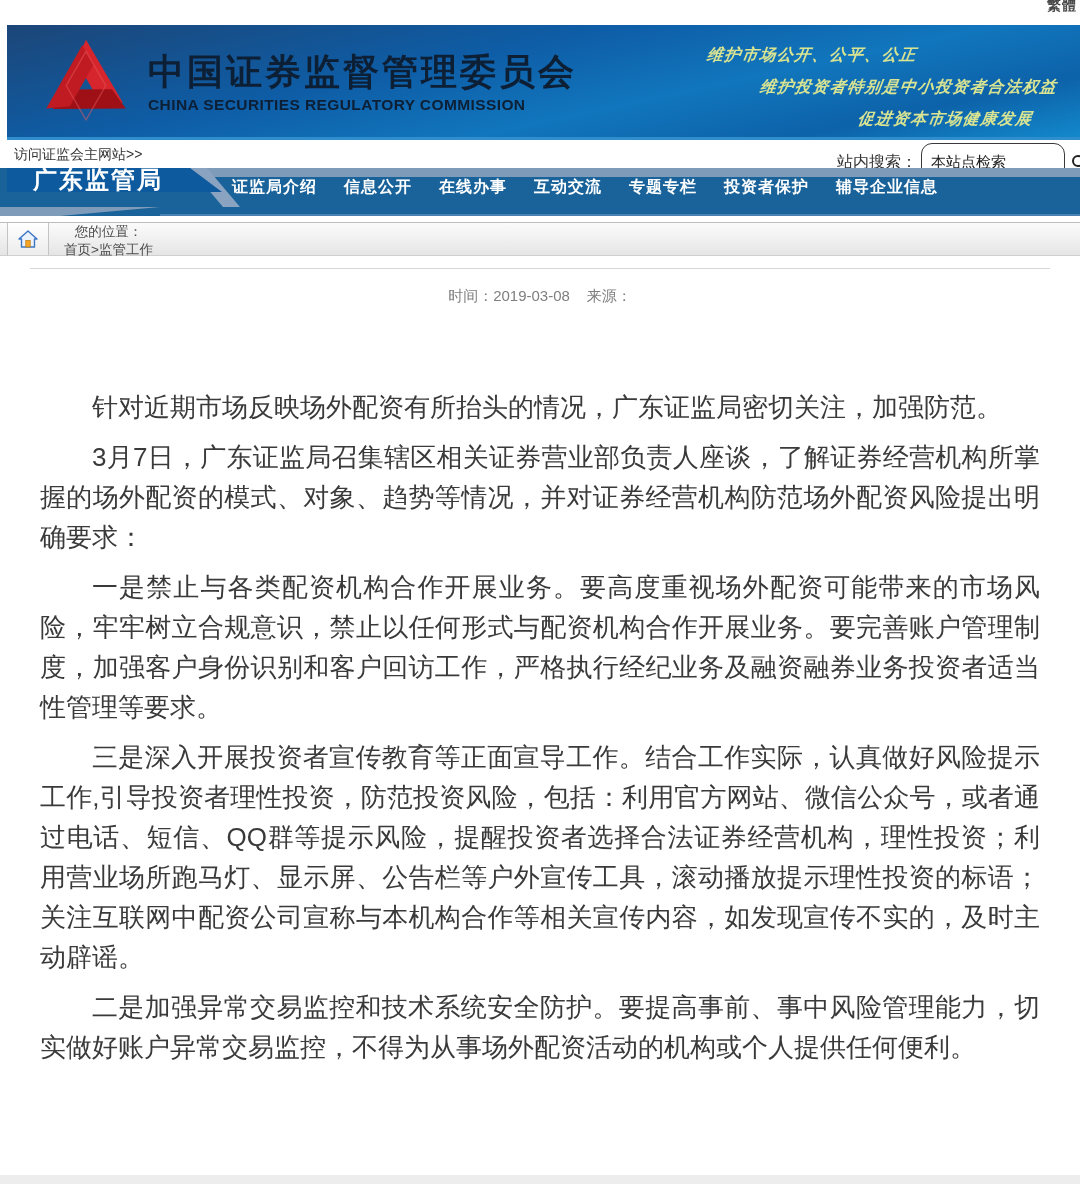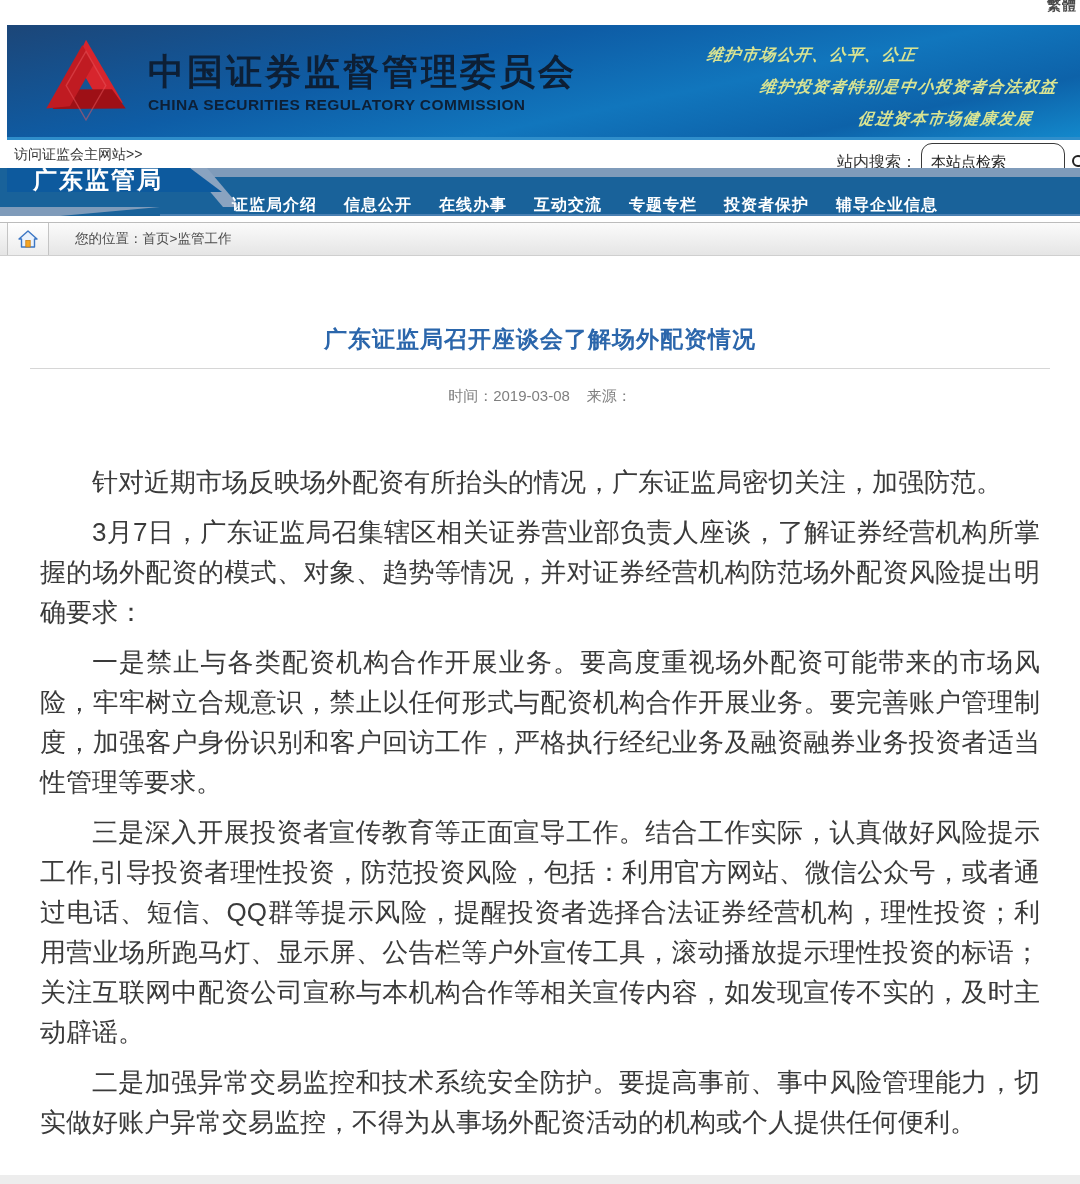--- a/index.html
+++ b/index.html
@@ -63,49 +63,49 @@
     position:absolute;left:7px;top:0;width:215px;height:24px;background:#0d5a9e;
     clip-path:polygon(0 0,183px 0,215px 100%,0 100%);
     display:flex;align-items:center;cursor:pointer;
   }
   .nav-tab span{
     color:#fff;font-size:24px;font-weight:bold;letter-spacing:2px;
     padding-left:26px;white-space:nowrap;
   }
   .nav-items{
     position:absolute;left:232px;top:9px;height:39px;
-    display:flex;align-items:flex-end;gap:27px;
+    display:flex;align-items:flex-start;gap:27px;
   }
   .nav-item{color:#fff;font-size:16px;font-weight:bold;letter-spacing:1px;cursor:pointer;white-space:nowrap;}
   
   .nav-gap{height:6px;background:#fff;}
   .breadcrumb{
     height:32px;display:flex;align-items:stretch;
     background:linear-gradient(#fbfbfb,#e5e5e5);
     border-top:1px solid #bcbcbc;border-bottom:1px solid #cfcfcf;
   }
   .home-box{
     width:40px;margin-left:7px;display:flex;align-items:center;justify-content:center;
     border-left:1px solid #c4c4c4;border-right:1px solid #c4c4c4;
     background:linear-gradient(#ffffff,#ececec);cursor:pointer;
   }
   .home-box svg{width:20px;height:18px;}
-  .crumb-text{display:flex;align-items:center;margin-left:26px;font-size:13.5px;color:#4c4c4c;}
+  .crumb-text{display:flex;align-items:center;margin-left:15px;font-size:13.5px;color:#4c4c4c;flex-direction:column;}
   .crumb-path{cursor:pointer;}
   
   .article{padding:0 40px;}
   .article-title{
     margin:66px 0 0;text-align:center;
     color:#2b66ab;font-size:23px;font-weight:bold;letter-spacing:1px;line-height:34px;
   }
   .divider{border:none;border-top:1px solid #d6d6d6;margin:12px -10px 0;}
   .article-meta{margin-top:16px;text-align:center;font-size:15px;color:#7f7f7f;line-height:22px;}
   .article-meta .meta-val{margin-left:0;}
   .article-meta .meta-src{margin-left:17px;}
-  .article-body{margin-top:55px;}
+  .article-body{margin-top:80px;}
   .article-body p{
     margin:10px 0 0;text-indent:2em;text-align:justify;
     font-size:26px;line-height:40px;color:#3a3a3a;
     font-family:"Liberation Sans","DejaVu Sans",sans-serif;
   }
   .article-body p:first-child{margin-top:0;}
   
   .bottom-strip{position:absolute;left:0;right:0;bottom:0;height:9px;background:#ededed;}
 </style>
 </head>
@@ -178,21 +178,20 @@
       <rect x="7.8" y="10.5" width="4.4" height="6.5" fill="#f5a623" stroke="#c77d14" stroke-width="0.8"></rect>
     </svg>
   </div>
   <div class="crumb-text">
     <span>您的位置：</span>
     <span class="crumb-path">首页&gt;监管工作</span>
   </div>
 </div>
 
 <main class="article">
-  <h1 class="article-title">广东证监局召开座谈会了解场外配资情况</h1>
   <hr class="divider">
   <div class="article-meta">
     <span>时间：</span><span class="meta-val">2019-03-08</span><span class="meta-src">来源：</span>
   </div>
   <div class="article-body">
     <p>针对近期市场反映场外配资有所抬头的情况，广东证监局密切关注，加强防范。</p>
     <p>3月7日，广东证监局召集辖区相关证券营业部负责人座谈，了解证券经营机构所掌握的场外配资的模式、对象、趋势等情况，并对证券经营机构防范场外配资风险提出明确要求：</p>
     <p>一是禁止与各类配资机构合作开展业务。要高度重视场外配资可能带来的市场风险，牢牢树立合规意识，禁止以任何形式与配资机构合作开展业务。要完善账户管理制度，加强客户身份识别和客户回访工作，严格执行经纪业务及融资融券业务投资者适当性管理等要求。</p>
     <p>三是深入开展投资者宣传教育等正面宣导工作。结合工作实际，认真做好风险提示工作,引导投资者理性投资，防范投资风险，包括：利用官方网站、微信公众号，或者通过电话、短信、QQ群等提示风险，提醒投资者选择合法证券经营机构，理性投资；利用营业场所跑马灯、显示屏、公告栏等户外宣传工具，滚动播放提示理性投资的标语；关注互联网中配资公司宣称与本机构合作等相关宣传内容，如发现宣传不实的，及时主动辟谣。</p>
     <p>二是加强异常交易监控和技术系统安全防护。要提高事前、事中风险管理能力，切实做好账户异常交易监控，不得为从事场外配资活动的机构或个人提供任何便利。</p>

